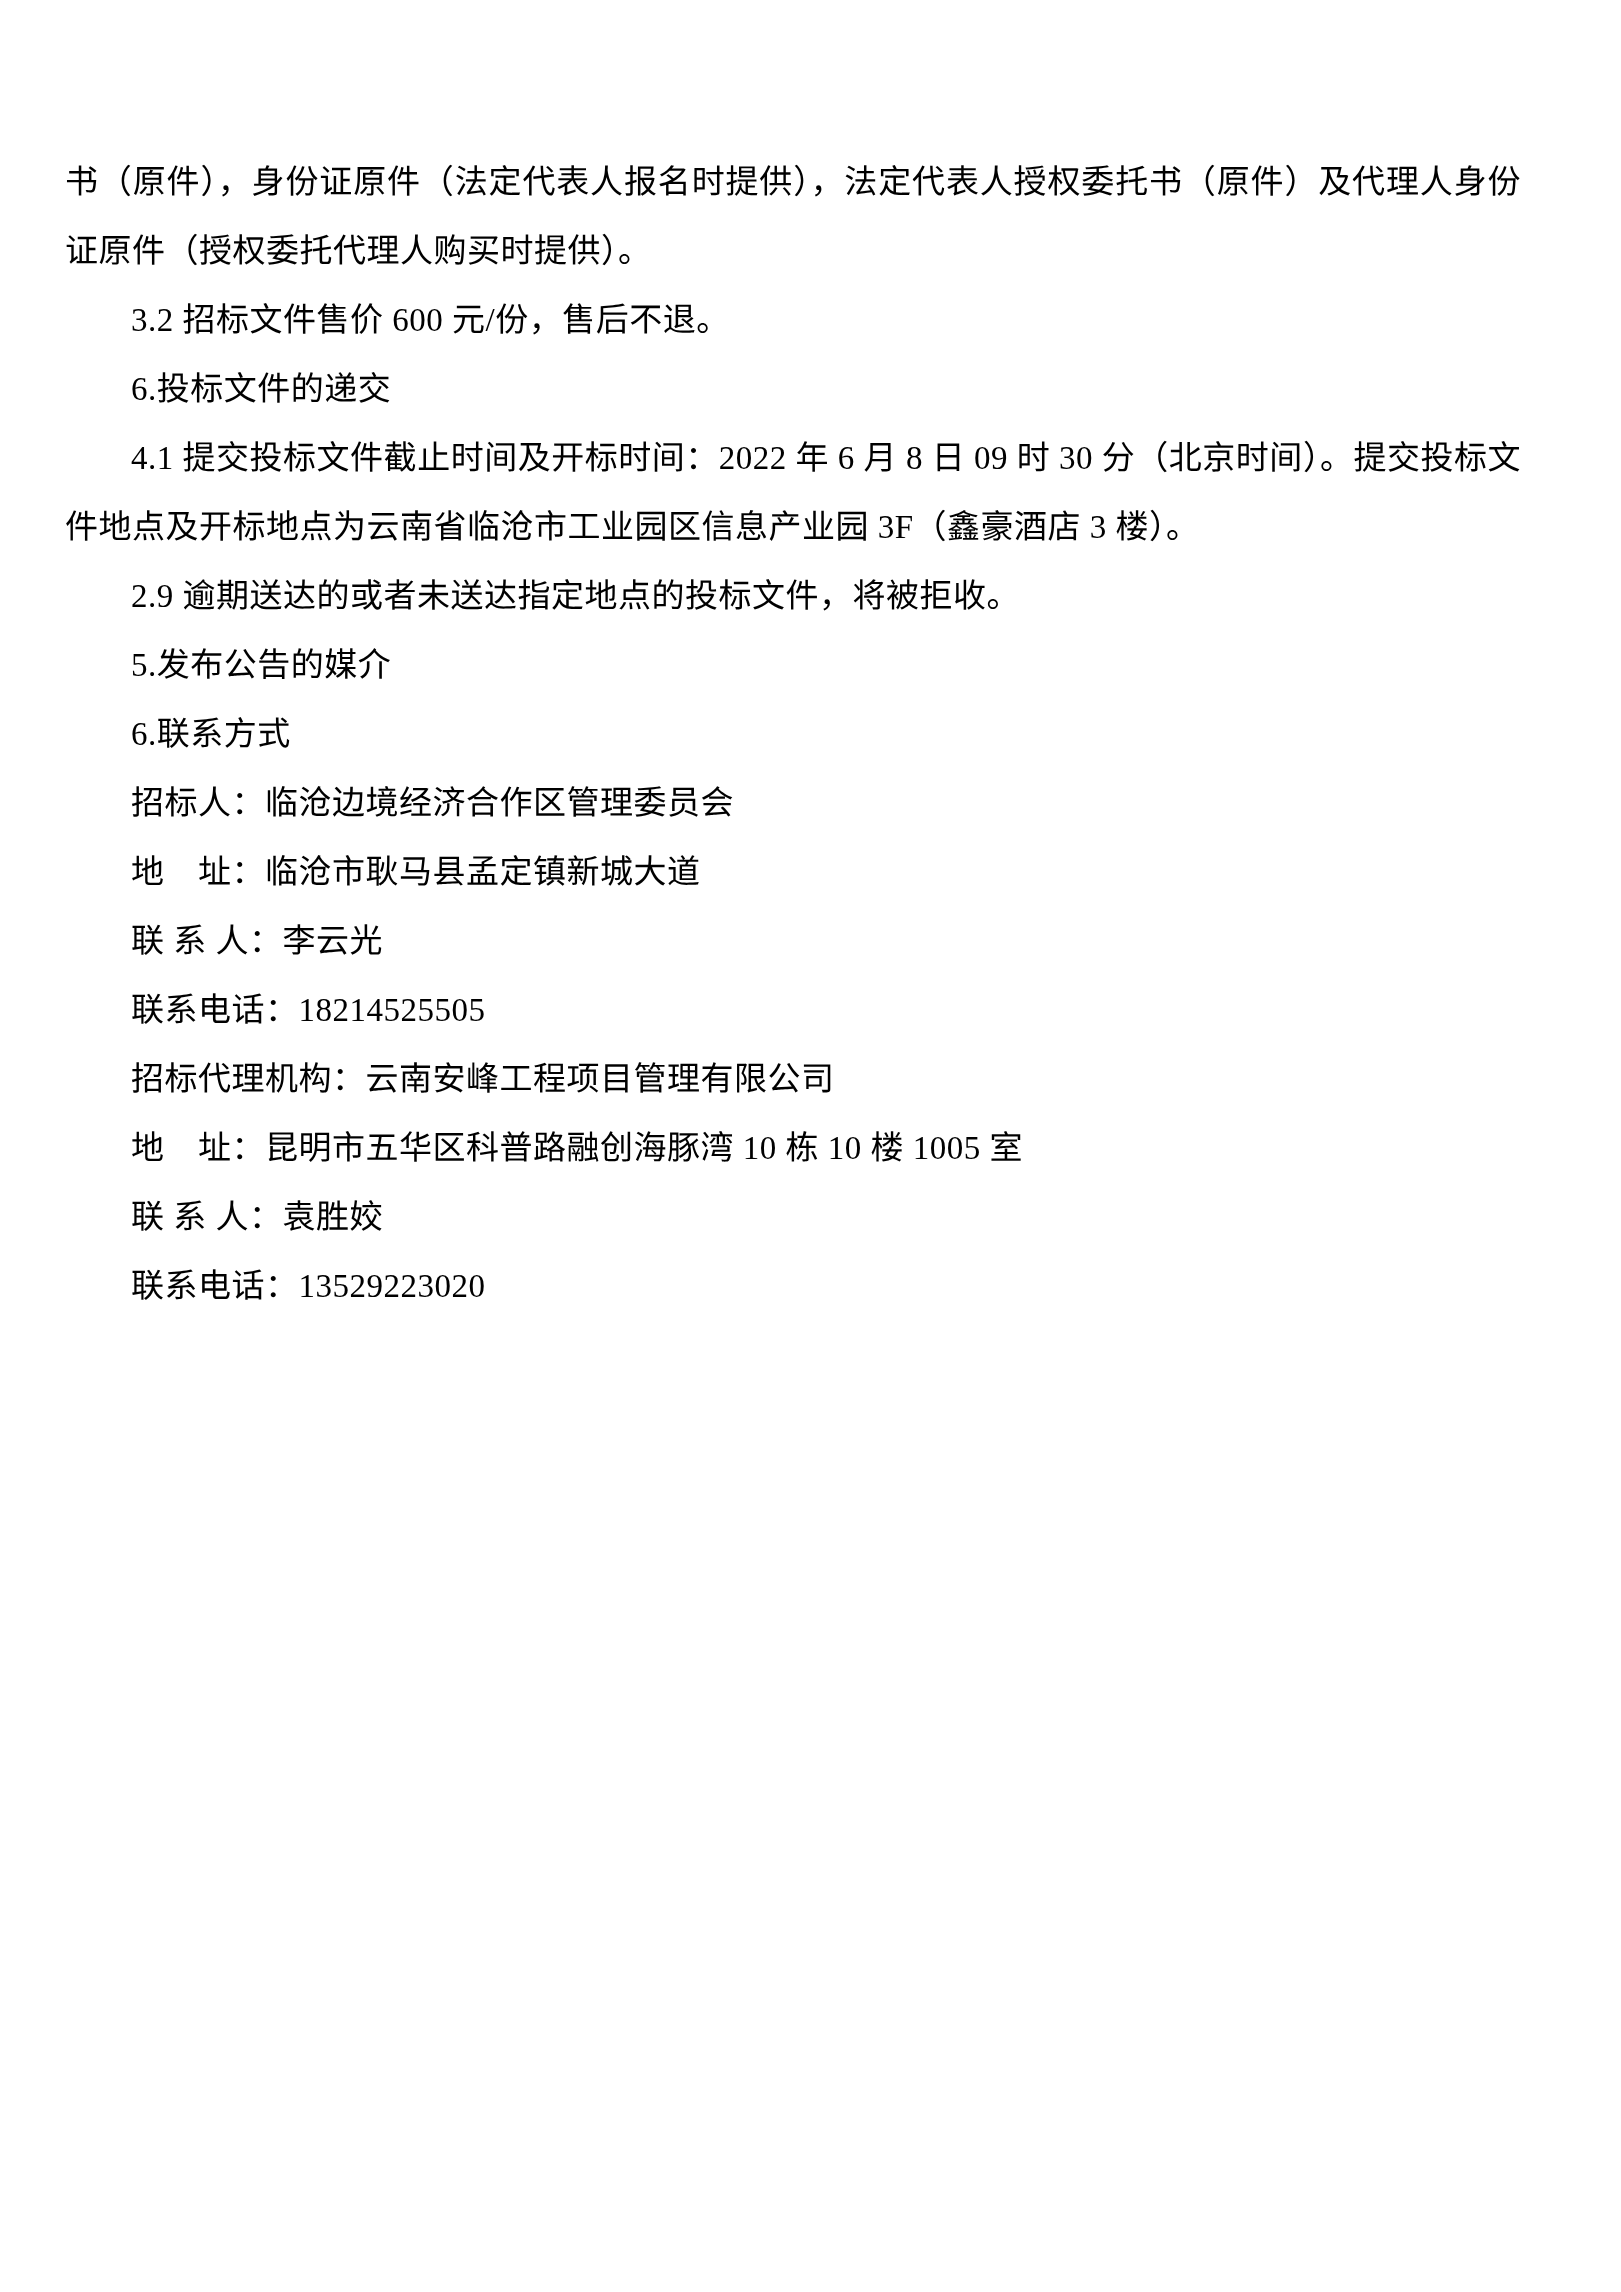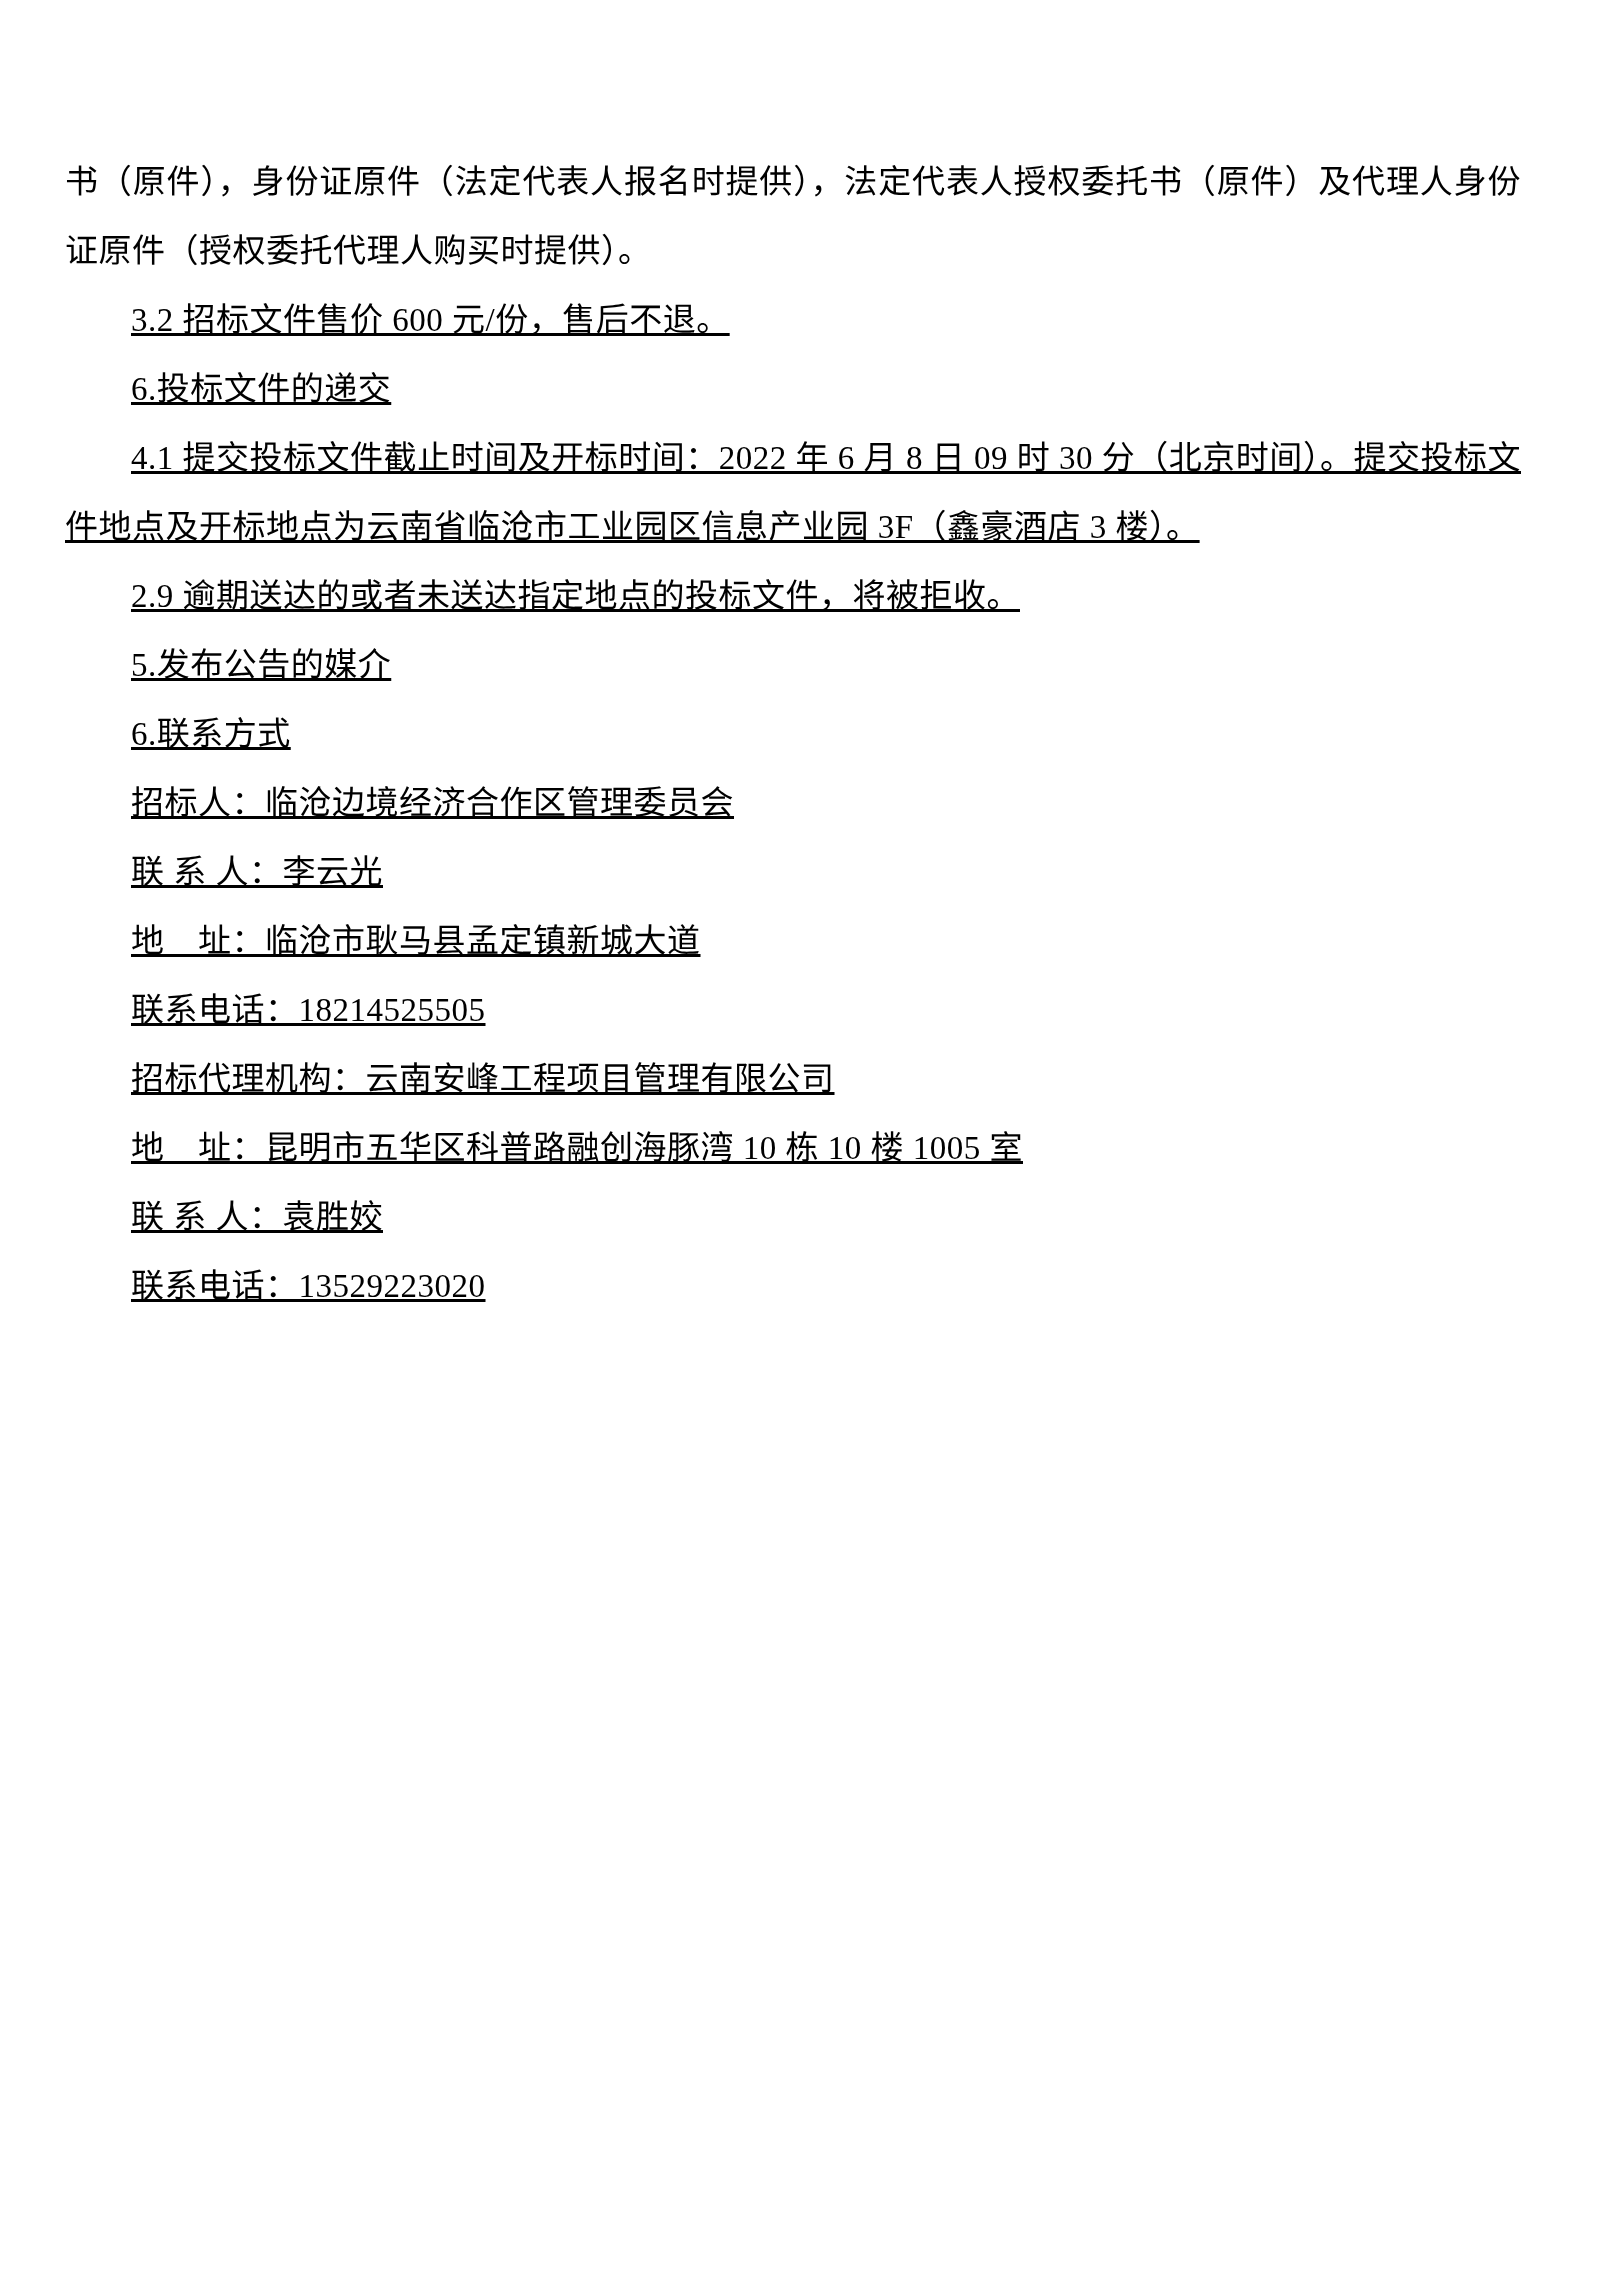--- a/index.html
+++ b/index.html
@@ -25,38 +25,37 @@
   .para {
     margin: 0;
     font-size: 33px;
     line-height: 69px;
     text-align: justify;
     letter-spacing: 0.5px;
     word-break: break-word;
   }
   .para.indent {
     text-indent: 2em;
-    text-decoration: underline;
   }
 </style>
 </head>
 <body>
 
 <main class="page">
   <section id="paragraphs">
       <p class="para">书（原件），身份证原件（法定代表人报名时提供），法定代表人授权委托书（原件）及代理人身份证原件（授权委托代理人购买时提供）。</p>
       <p class="para indent">3.2 招标文件售价 600 元/份，售后不退。</p>
       <p class="para indent">6.投标文件的递交</p>
       <p class="para indent">4.1 提交投标文件截止时间及开标时间：2022 年 6 月 8 日 09 时 30 分（北京时间）。提交投标文件地点及开标地点为云南省临沧市工业园区信息产业园 3F（鑫豪酒店 3 楼）。</p>
       <p class="para indent">2.9 逾期送达的或者未送达指定地点的投标文件，将被拒收。</p>
       <p class="para indent">5.发布公告的媒介</p>
       <p class="para indent">6.联系方式</p>
       <p class="para indent">招标人：临沧边境经济合作区管理委员会</p>
+      <p class="para indent">地　址：临沧市耿马县孟定镇新城大道</p>
       <p class="para indent">联 系 人：李云光</p>
-      <p class="para indent">地　址：临沧市耿马县孟定镇新城大道</p>
       <p class="para indent">联系电话：18214525505</p>
       <p class="para indent">招标代理机构：云南安峰工程项目管理有限公司</p>
       <p class="para indent">地　址：昆明市五华区科普路融创海豚湾 10 栋 10 楼 1005 室</p>
       <p class="para indent">联 系 人：袁胜姣</p>
       <p class="para indent">联系电话：13529223020</p>
     </section>
 </main>
 
 
 </body></html>

